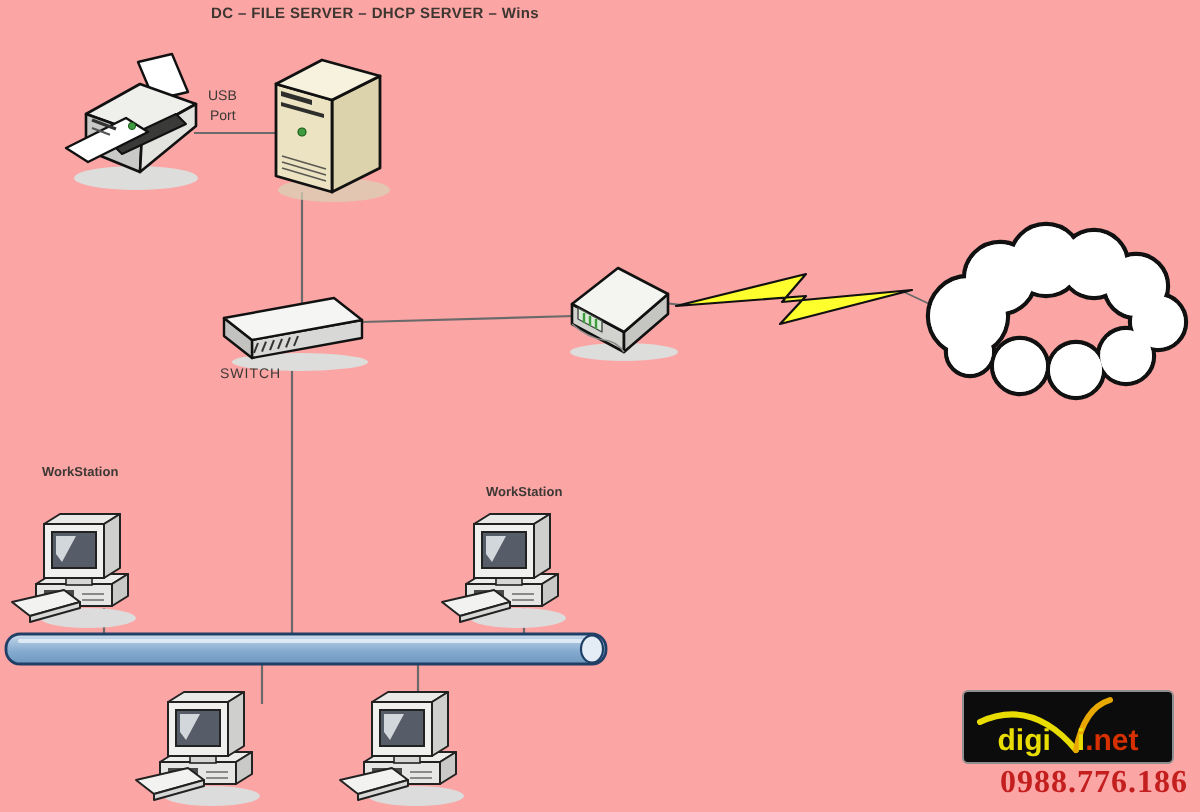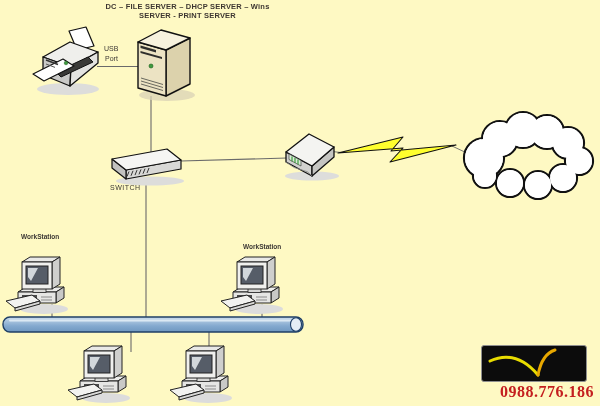--- a/index.html
+++ b/index.html
@@ -1,18 +1,18 @@
 <!DOCTYPE html>
 <html><head>
 <meta charset="utf-8">
 <style>
   * { margin:0; padding:0; box-sizing:border-box; }
   html,body { background:#fff; }
   .canvas {
-    position:relative; width:600px; height:406px; background:#fef9c3;
+    position:relative; width:600px; height:406px; background:#fca5a5;
     font-family:"Liberation Sans", sans-serif; overflow:hidden;
   }
   svg.diagram { position:absolute; left:0; top:0; }
   .lbl { position:absolute; color:#3c3834; white-space:nowrap; }
   .title { left:95px; top:2px; width:185px; text-align:center;
            font-size:7.5px; font-weight:bold; line-height:9px; color:#3d3631; letter-spacing:.2px; }
   .usb1 { left:104px; top:45px; font-size:7px; }
   .usb2 { left:105px; top:55px; font-size:7px; }
   .switch-lbl { left:110px; top:184px; font-size:7px; letter-spacing:.5px; }
   .ws-lbl { font-size:6.5px; font-weight:bold; }
@@ -166,29 +166,29 @@
     </g>
 
     <use href="#ws-icon" transform="translate(6,255)"></use>
     <use href="#ws-icon" transform="translate(221,255)"></use>
     <use href="#ws-icon" transform="translate(68,344)"></use>
     <use href="#ws-icon" transform="translate(170,344)"></use>
   </svg>
 
   <div class="lbl title">
     <div>DC – FILE SERVER – DHCP SERVER – Wins</div>
-    <div>SERVER - PRINT SERVER</div>
   </div>
   <div class="lbl usb1">USB</div>
   <div class="lbl usb2">Port</div>
   <div class="lbl switch-lbl">SWITCH</div>
   <div class="lbl ws-lbl ws1-lbl">WorkStation</div>
   <div class="lbl ws-lbl ws2-lbl">WorkStation</div>
 
   <div class="logo-box">
     <svg class="logo-swoosh" width="104" height="35" viewBox="0 0 104 35">
       <path d="M8,15 Q34,3 56,29" fill="none" stroke="#e8dc00" stroke-width="3" stroke-linecap="round"></path>
       <path d="M56,29 Q60,8 73,4" fill="none" stroke="#e8a800" stroke-width="3" stroke-linecap="round"></path>
     </svg>
+    <div class="logo-text"><span class="y">digi</span><span class="gap"></span><span class="y">i</span><span class="r">.net</span></div>
   </div>
   <div class="phone">0988.776.186</div>
 
 </div>
 
 </body></html>

